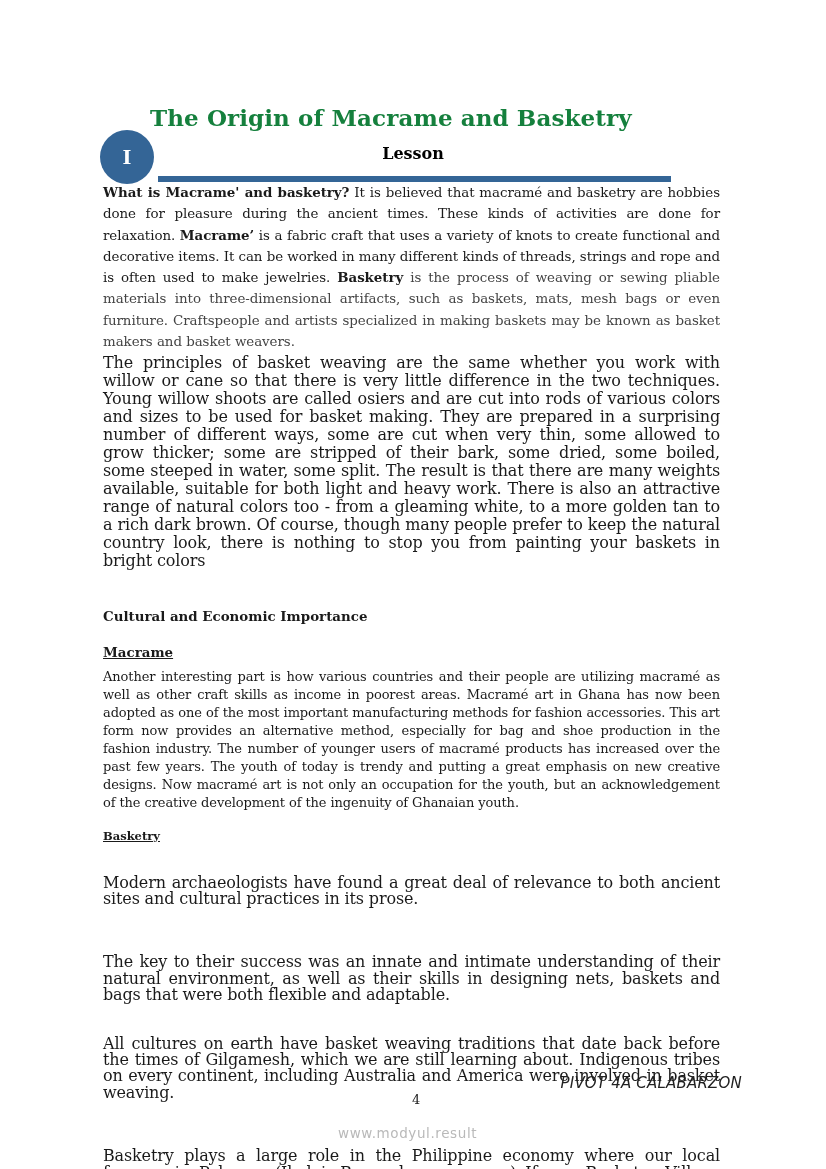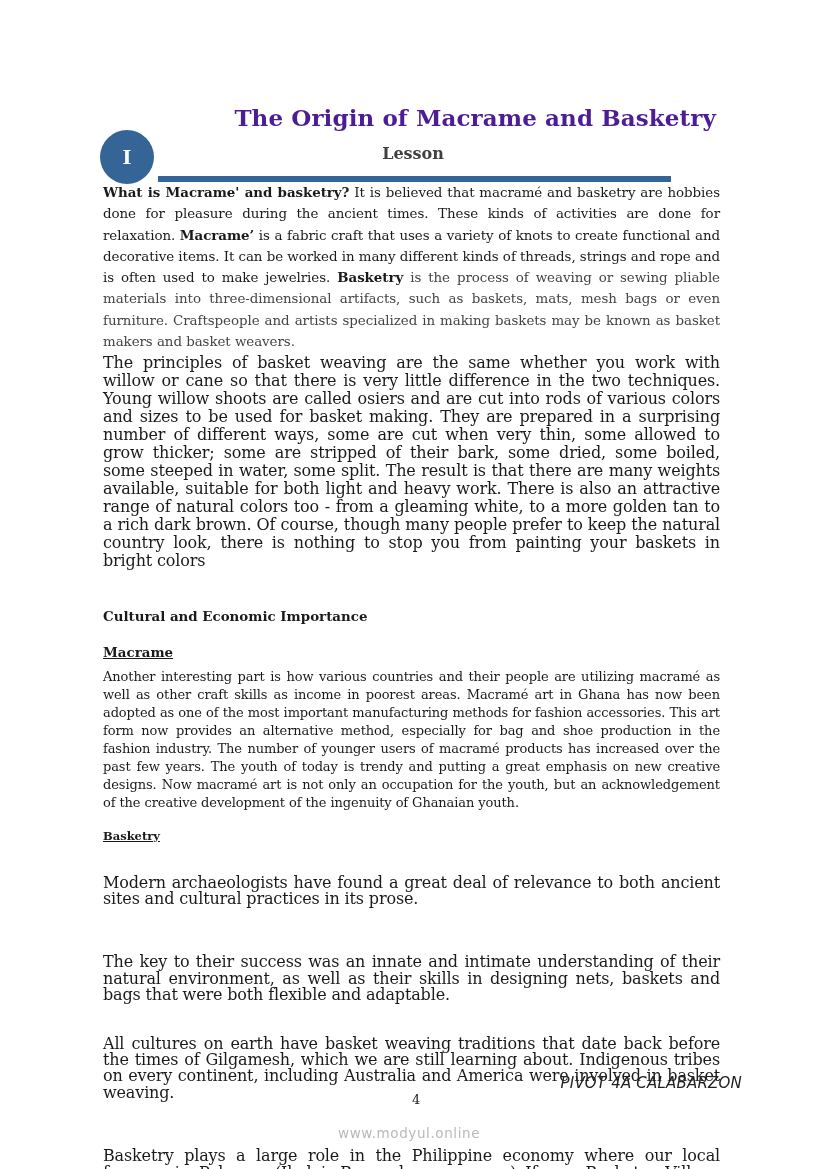--- a/index.html
+++ b/index.html
@@ -13,26 +13,26 @@
       position: relative;
       overflow: hidden;
       color: #1a1a1a;
       font-family: "DejaVu Serif", serif;
     }
     .title {
       position: absolute;
       left: 150px;
       top: 104px;
       width: 566px;
-      text-align: right;
+      text-align: left;
       font-family: "DejaVu Serif", serif;
       font-weight: bold;
       font-size: 23px;
       letter-spacing: 0.1px;
-      color: #4c1d95;
+      color: #15803d;
       margin: 0;
     }
     .lesson-badge {
       position: absolute;
       left: 100px;
       top: 130px;
       width: 54px;
       height: 54px;
       border-radius: 50%;
       background: #346596;
@@ -46,21 +46,21 @@
     }
     .lesson-label {
       position: absolute;
       left: 150px;
       top: 144px;
       width: 526px;
       text-align: center;
       font-family: "DejaVu Serif", serif;
       font-weight: bold;
       font-size: 16px;
-      color: #404040;
+      color: #000000;
     }
     .lesson-rule {
       position: absolute;
       left: 158px;
       top: 176px;
       width: 513px;
       height: 6px;
       background: #346596;
     }
     .content {
@@ -179,13 +179,13 @@
   <p class="p-small">Modern archaeologists have found a great deal of relevance to both ancient sites and cultural practices in its prose.</p>
   <div class="gap"></div>
   <p class="p-small">The key to their success was an innate and intimate understanding of their natural environment, as well as their skills in designing nets, baskets and bags that were both flexible and adaptable.</p>
   <p class="p-small">All cultures on earth have basket weaving traditions that date back before the times of Gilgamesh, which we are still learning about. Indigenous tribes on every continent, including Australia and America were involved in basket weaving.</p>
   <div class="gap"></div>
   <p class="p-small">Basketry plays a large role in the Philippine economy where our local farmers in Palawan (Ibaloi, Banayakero weavers) Ifugao Basketry Village outside of Banaue and other part of Luzon depends only in basketry weaving  as their source of income for the family.</p>
 </div>
 
 <div class="footer-right">PIVOT 4A CALABARZON</div>
 <div class="page-number">4</div>
-<div class="watermark">www.modyul.online</div>
+<div class="watermark">www.modyul.result</div>
 
 </body></html>

